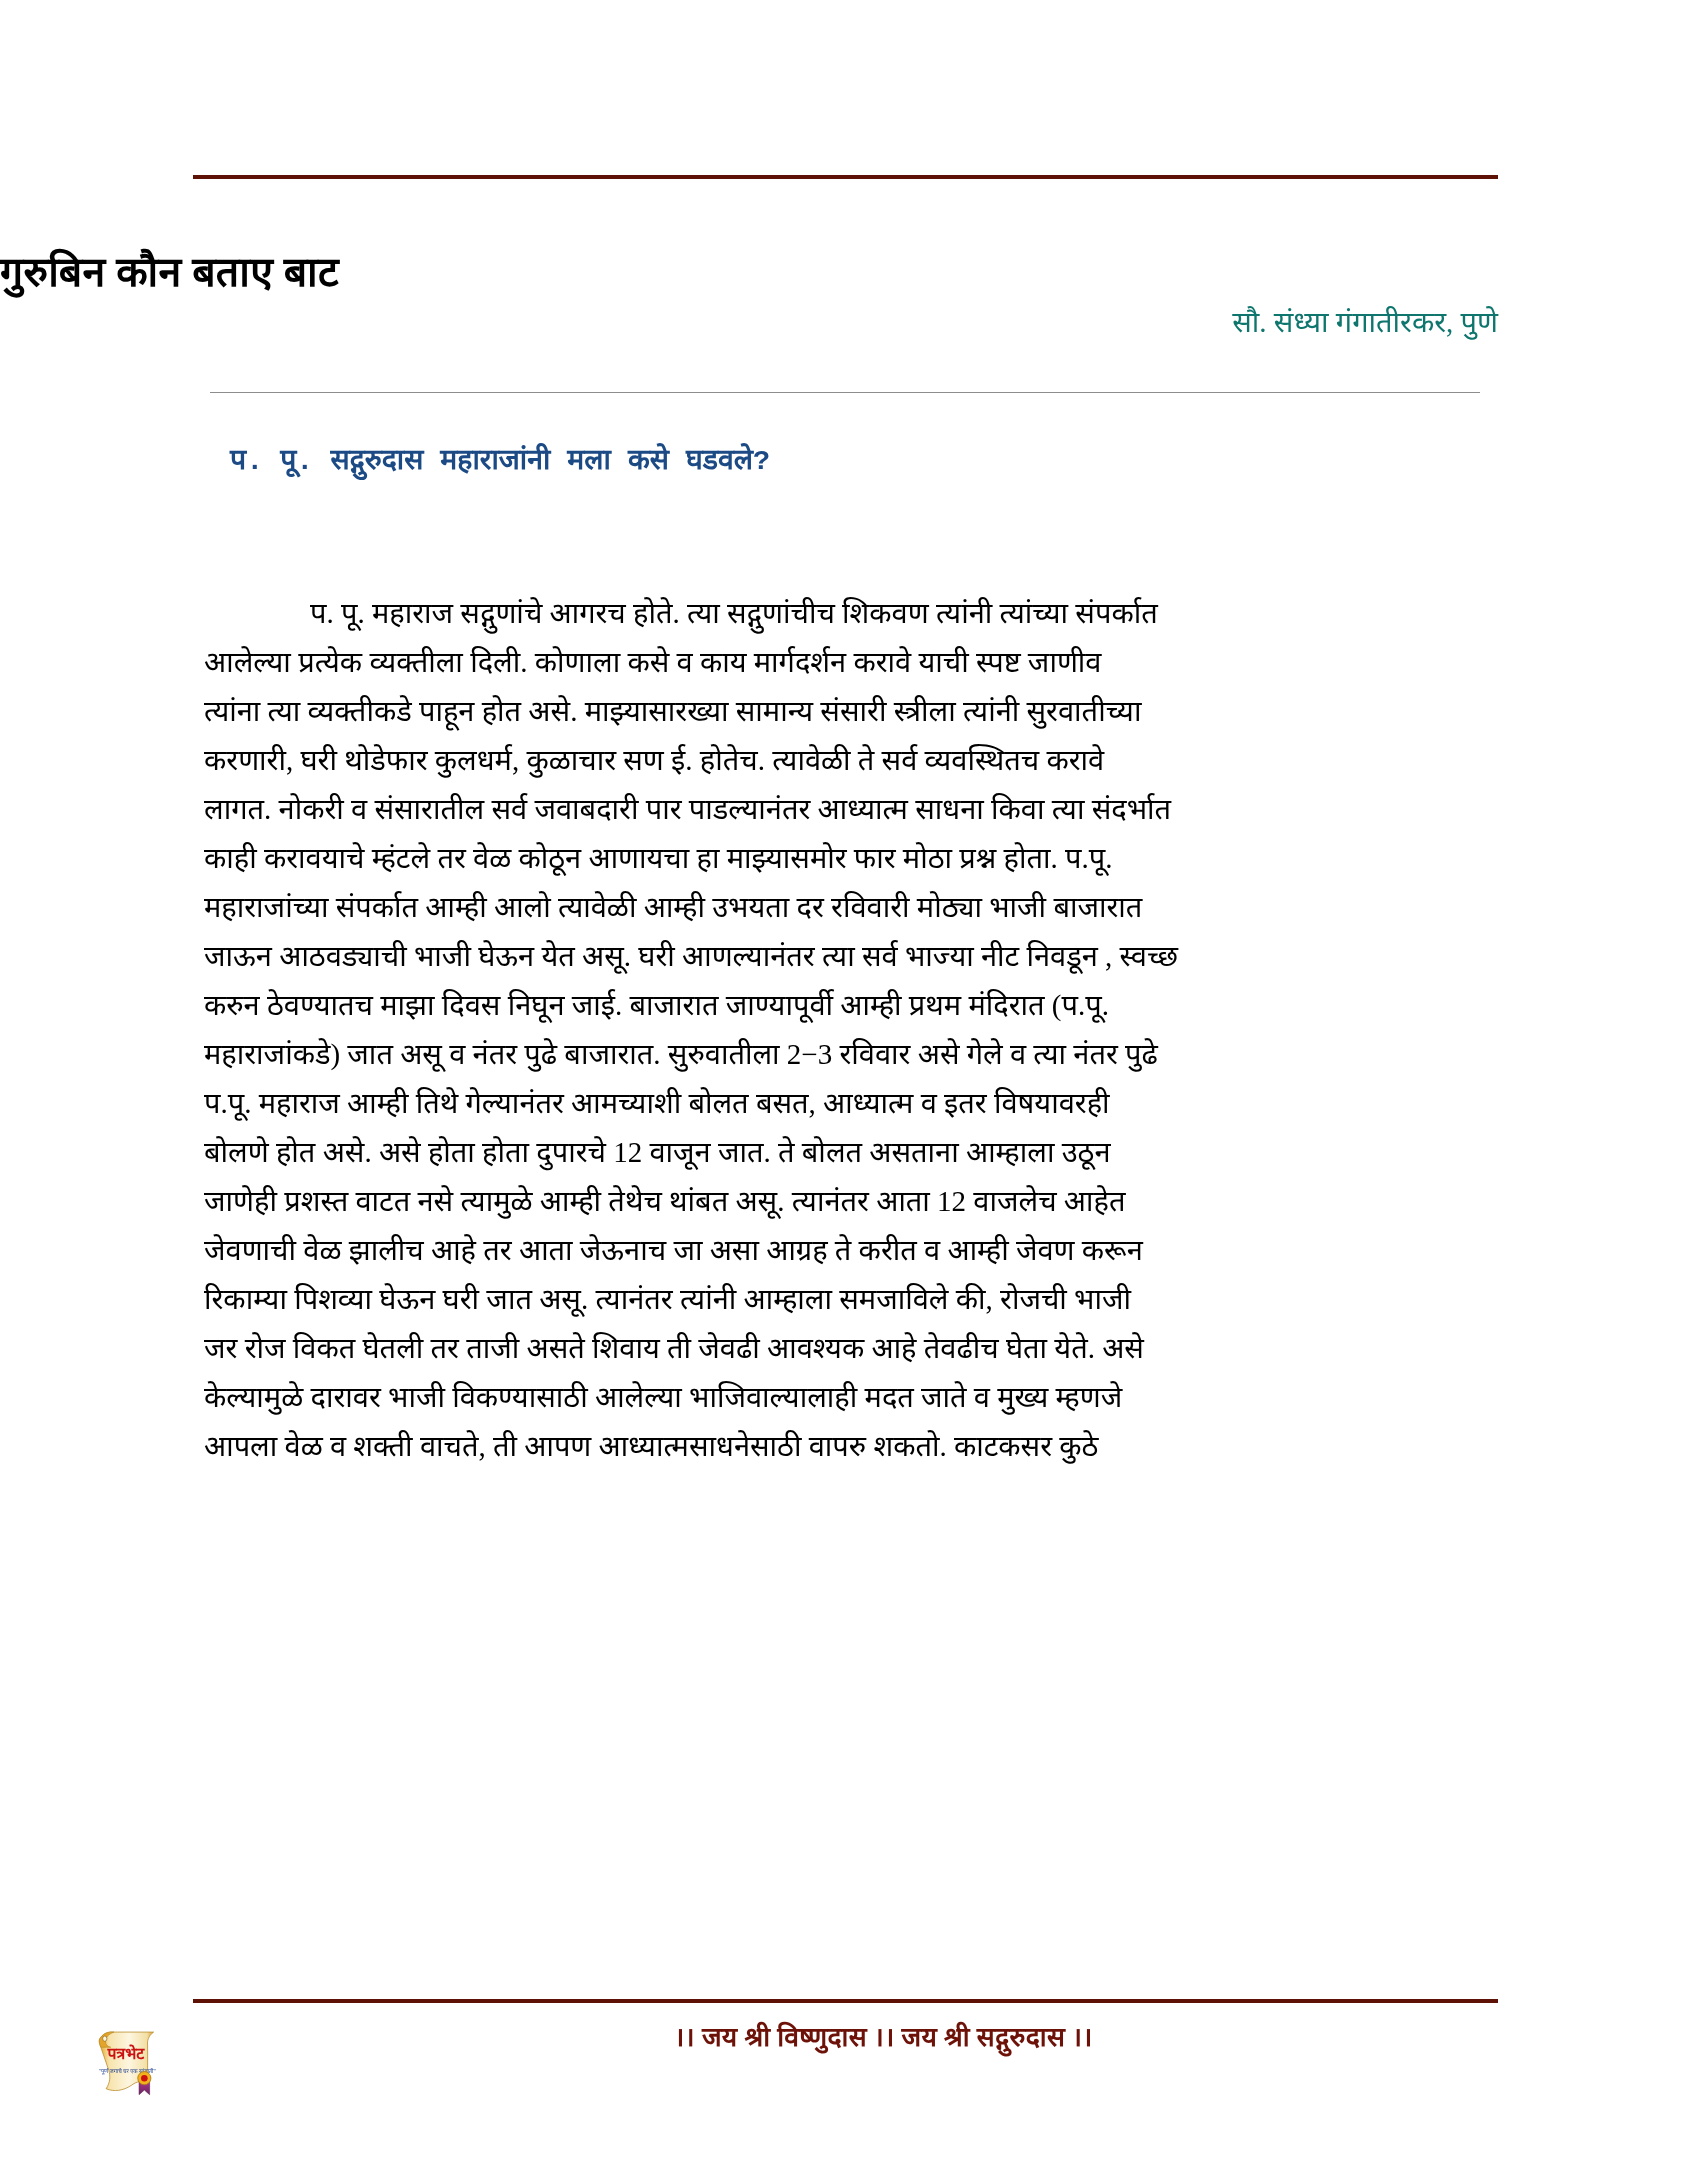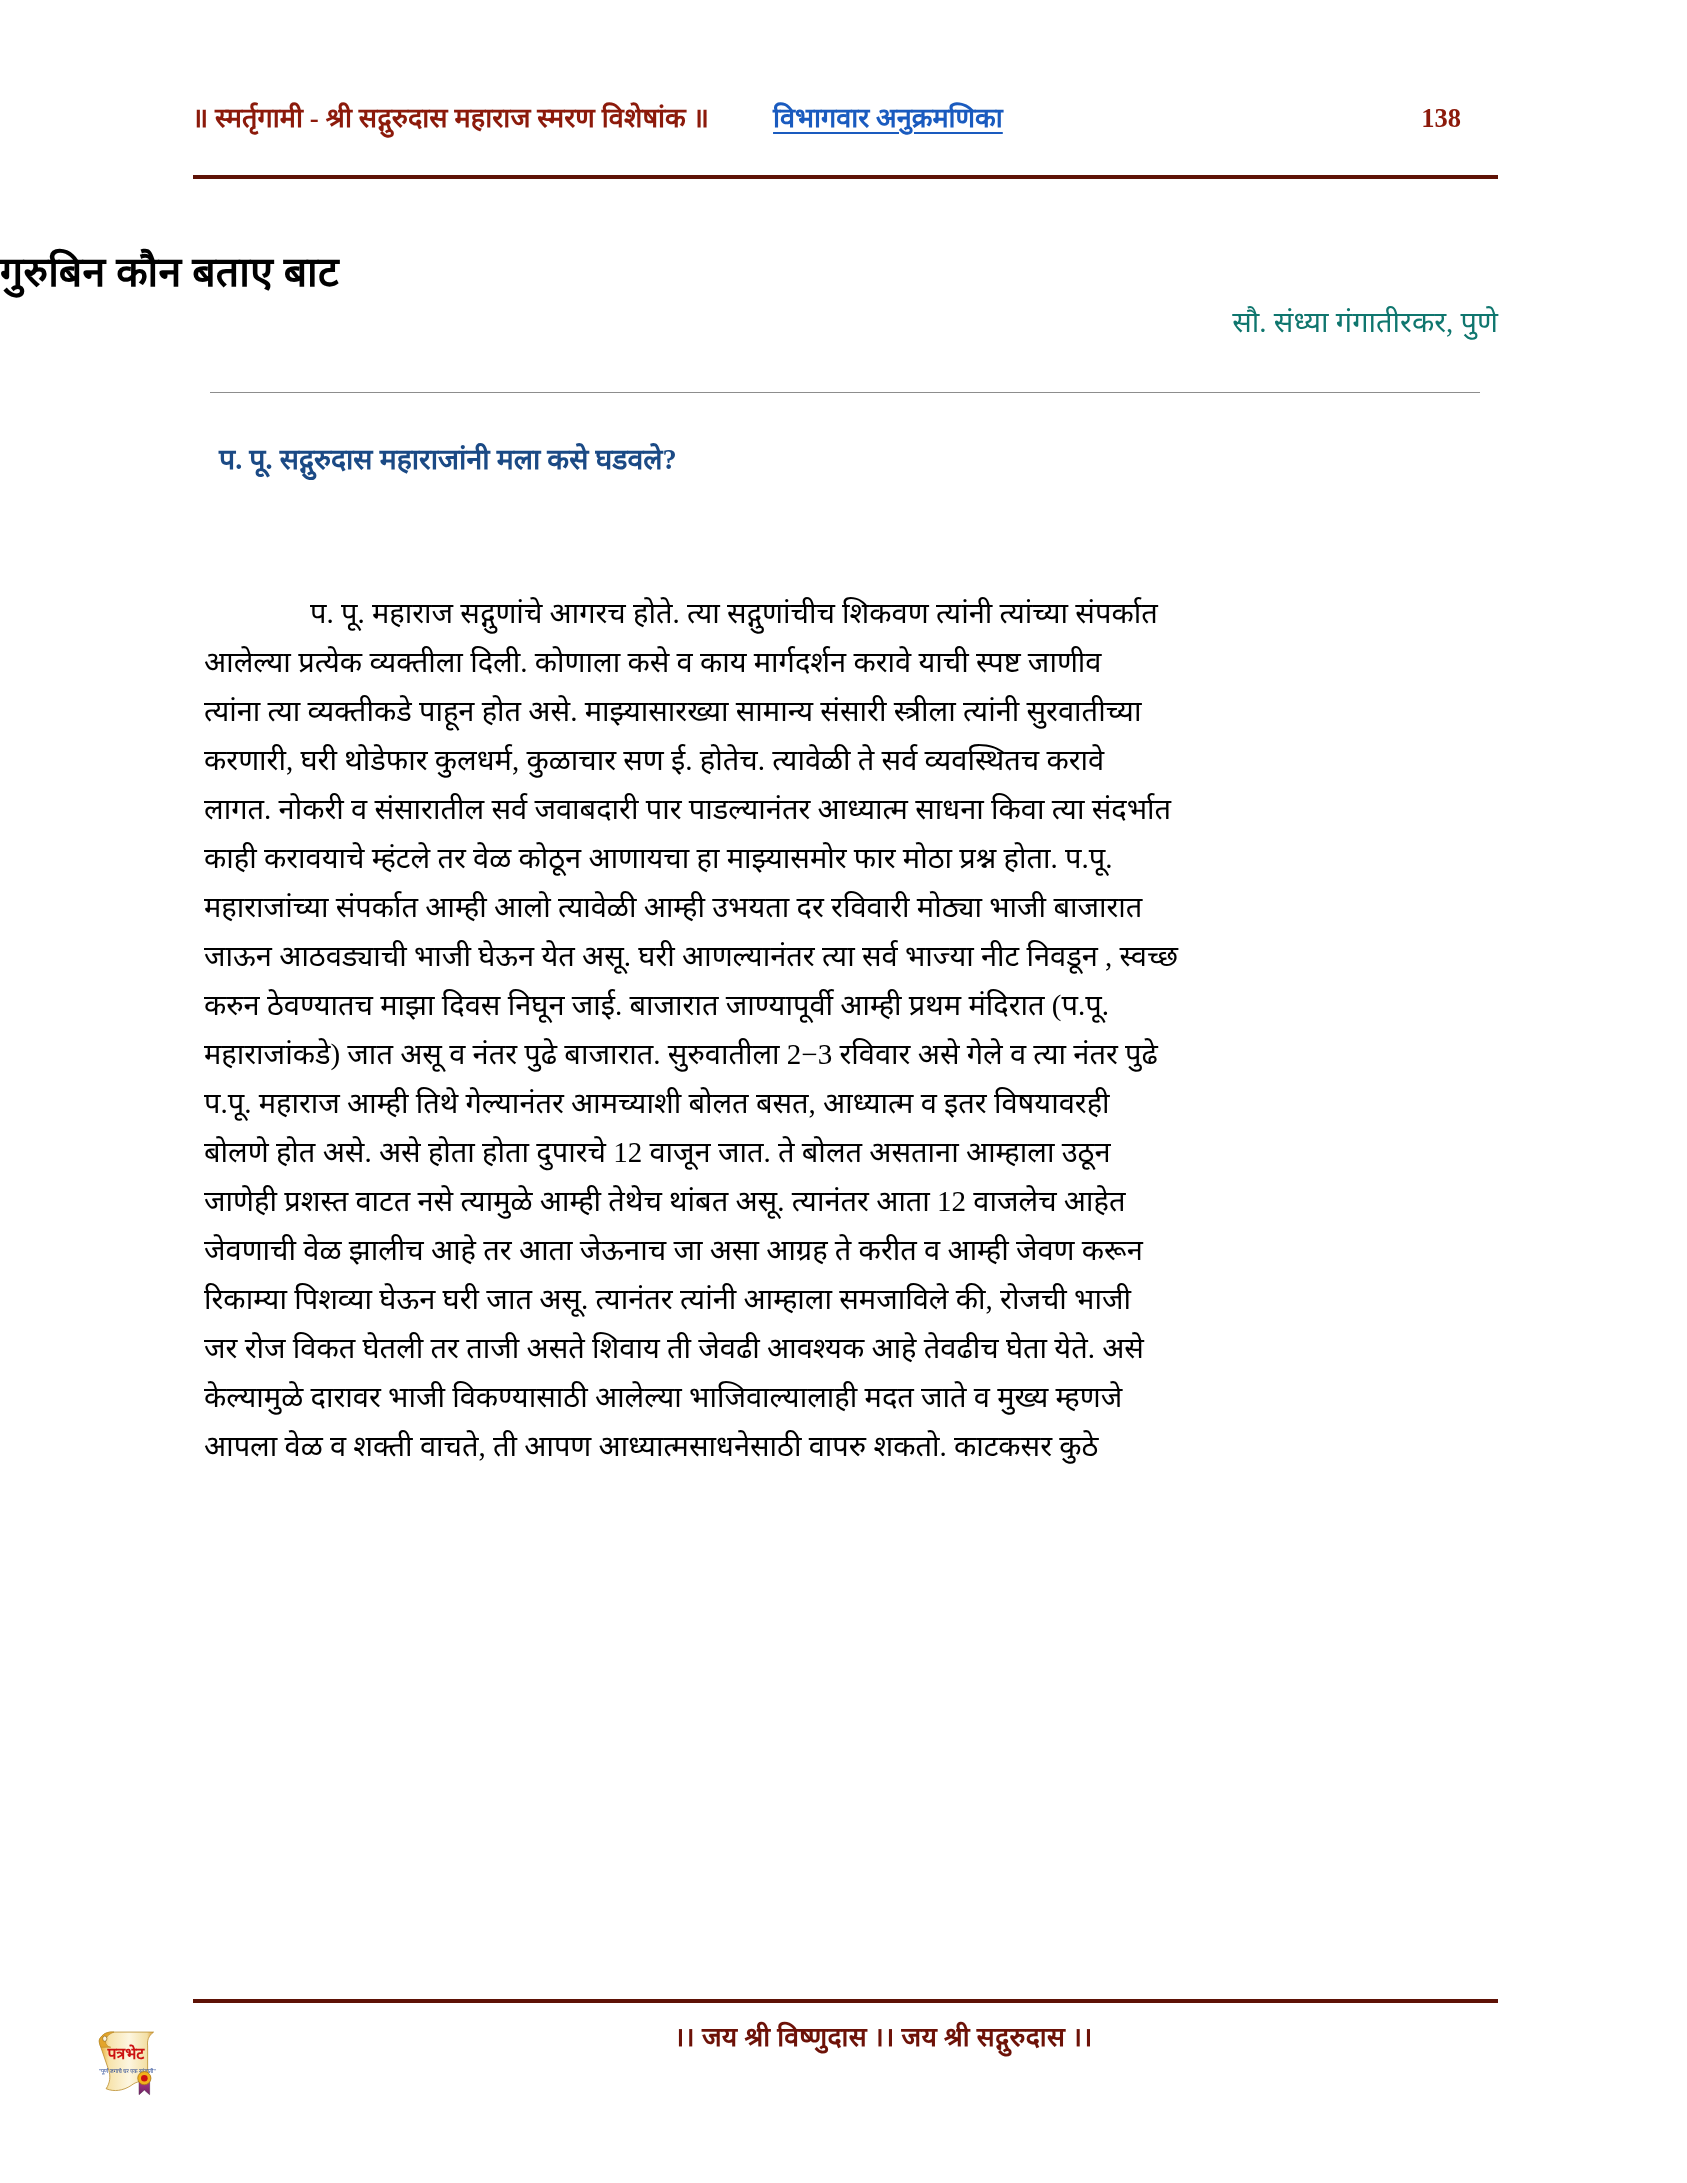--- a/index.html
+++ b/index.html
@@ -92,26 +92,27 @@
     left: 210px;
     top: 392px;
     width: 1270px;
     height: 1.3px;
     background: #8d8d8d;
   }
 
   
   .subheading {
     position: absolute;
-    left: 219px;
+    left: 230px;
     top: 439px;
     font-size: 28.4px;
     font-weight: bold;
     color: #1b4a85;
     white-space: nowrap;
+    font-family: Liberation Mono, monospace;
   }
 
   
   .body-text {
     position: absolute;
     left: 192px;
     top: 577px;
     width: 1313px;
     font-size: 29px;
     line-height: 49px;
@@ -161,25 +162,20 @@
     width: 91px;
     height: 87px;
   }
   .logo svg { display: block; }
 </style>
 </head>
 <body>
 
 <div class="page">
 
-  <div class="header-row">
-    <span class="header-title">॥ स्मर्तृगामी - श्री सद्गुरुदास महाराज स्मरण विशेषांक ॥</span>
-    <a class="header-link">विभागवार अनुक्रमणिका</a>
-    <span class="header-pageno">138</span>
-  </div>
 
   <div class="rule-top"></div>
 
   <div class="article-title">गुरुबिन कौन बताए बाट</div>
 
   <div class="article-author">सौ. संध्या गंगातीरकर, पुणे</div>
 
   <div class="rule-thin"></div>
 
   <div class="subheading">प. पू. सद्गुरुदास महाराजांनी मला कसे घडवले?</div>

